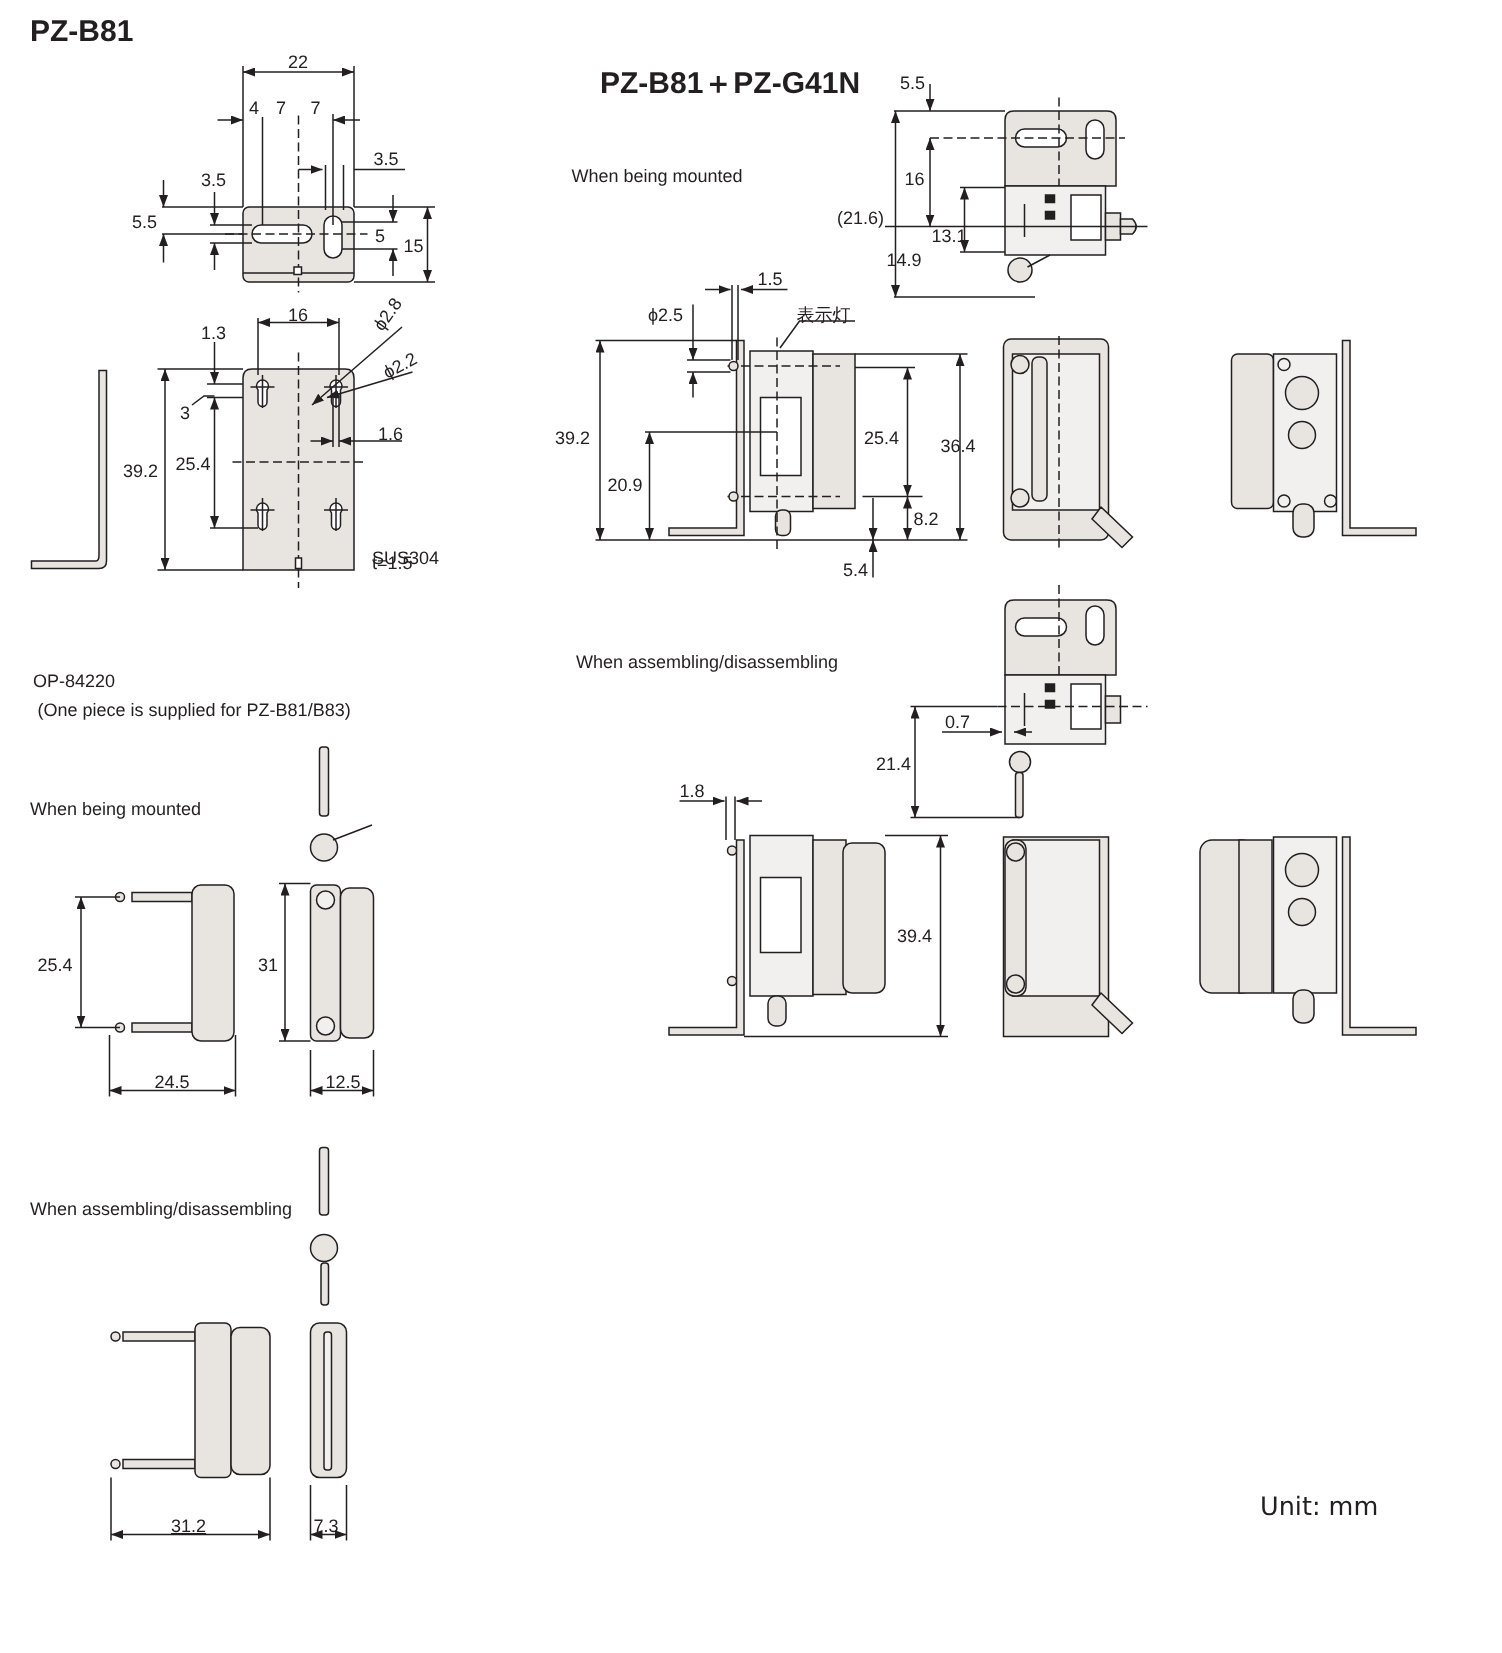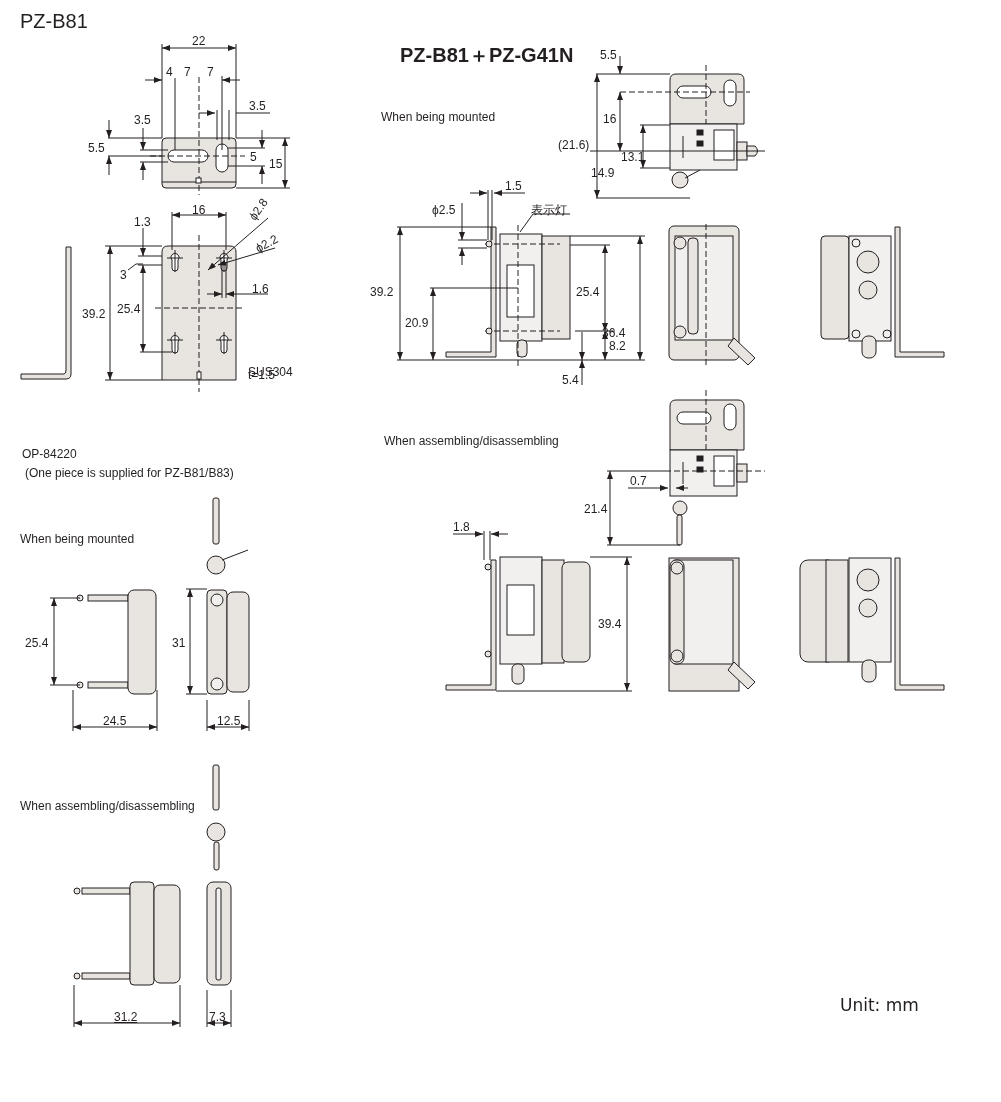--- a/index.html
+++ b/index.html
@@ -1,18 +1,18 @@
 <!DOCTYPE html>
 <html><head>
 <meta charset="utf-8">
 <style>
   html,body{margin:0;padding:0;background:#fff;}
   body{width:1001px;height:1102px;position:relative;overflow:hidden;font-family:"Liberation Sans",sans-serif;color:#231f20;}
   .abs{position:absolute;}
-  .title{font-size:20px;font-weight:normal;text-align:center;}
+  .title{font-size:20px;font-weight:bold;text-align:center;}
   .subtitle{font-size:20px;font-weight:bold;}
   .label{font-size:12px;}
   .note{font-size:12px;}
   .dim{font-size:12px;white-space:nowrap;}
   svg{position:absolute;left:0;top:0;}
   .unit{font-size:17px;font-family:"DejaVu Sans",sans-serif;}
 </style>
 </head>
 <body>
 
@@ -355,21 +355,21 @@
 <div class="abs dim" style="left:558px;top:106px;margin-top:32px;">(21.6)</div>
 <div class="abs dim" style="left:603px;top:112px;">16</div>
 <div class="abs dim" style="left:621px;top:150px;">13.1</div>
 <div class="abs dim" style="left:569px;top:166px;margin-left:22px;">14.9</div>
 <div class="abs dim" style="left:505px;top:179px;">1.5</div>
 <div class="abs dim" style="left:432px;top:203px;">ϕ2.5</div>
 <div class="abs dim" style="left:531px;top:202px;">表示灯</div>
 <div class="abs dim" style="left:370px;top:285px;">39.2</div>
 <div class="abs dim" style="left:405px;top:316px;">20.9</div>
 <div class="abs dim" style="left:576px;top:285px;">25.4</div>
-<div class="abs dim" style="left:602px;top:290px;margin-top:36px;">36.4</div>
+<div class="abs dim" style="left:627px;top:290px;">36.4</div>
 <div class="abs dim" style="left:609px;top:339px;">8.2</div>
 <div class="abs dim" style="left:562px;top:373px;">5.4</div>
 
 <div class="abs label" style="left:384px;top:434px;">When assembling/disassembling</div>
 <div class="abs dim" style="left:630px;top:474px;">0.7</div>
 <div class="abs dim" style="left:584px;top:502px;">21.4</div>
 <div class="abs dim" style="left:453px;top:520px;">1.8</div>
 <div class="abs dim" style="left:598px;top:617px;">39.4</div>
 
 <div class="abs note" style="left:22px;top:447px;">OP-84220</div>

